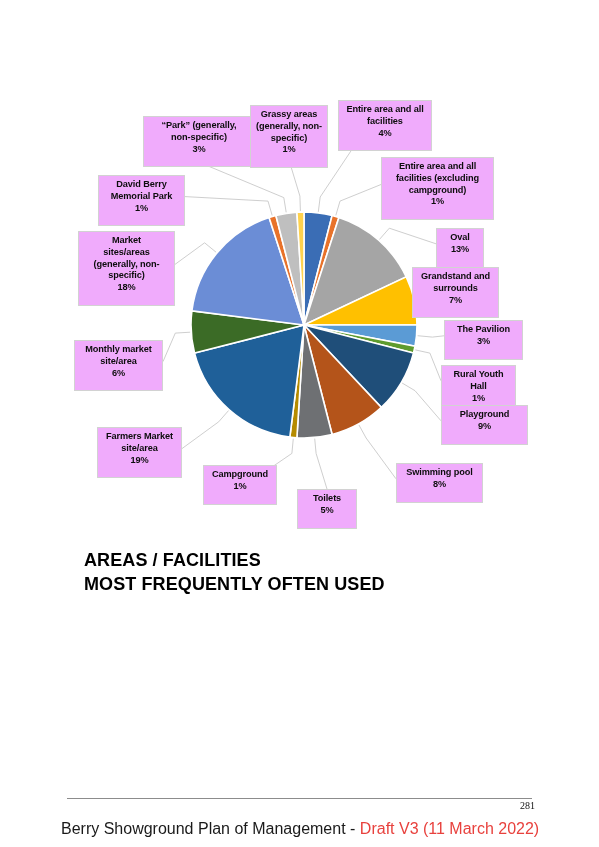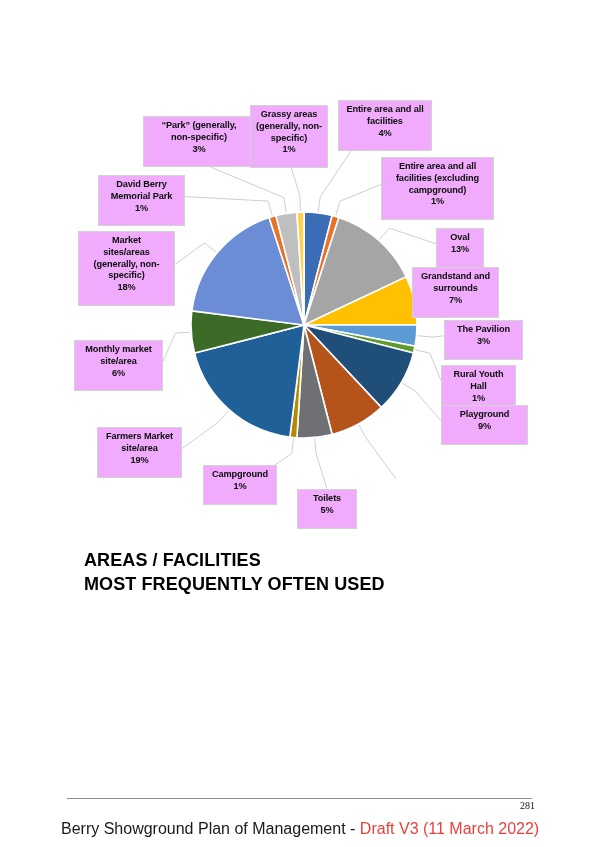--- a/index.html
+++ b/index.html
@@ -208,20 +208,24 @@
     <div class="label-box" id="lb-rural-youth-hall" style="left:441px; top:365px; width:75px;">
       <span class="lbl-name">Rural Youth Hall</span>
       <span class="lbl-pct">1%</span>
     </div>
 
     <div class="label-box" id="lb-playground" style="left:441px; top:405px; width:87px;">
       <span class="lbl-name">Playground</span>
       <span class="lbl-pct">9%</span>
     </div>
 
+    <div class="label-box" id="lb-swimming-pool" style="left:396px; top:463px; width:87px;">
+      <span class="lbl-name">Swimming pool</span>
+      <span class="lbl-pct">8%</span>
+    </div>
 
     <div class="label-box" id="lb-monthly-market" style="left:74px; top:340px; width:89px;">
       <span class="lbl-name">Monthly market</span>
       <span class="lbl-name">site/area</span>
       <span class="lbl-pct">6%</span>
     </div>
 
     <div class="label-box" id="lb-farmers-market" style="left:97px; top:427px; width:85px;">
       <span class="lbl-name">Farmers Market</span>
       <span class="lbl-name">site/area</span>

